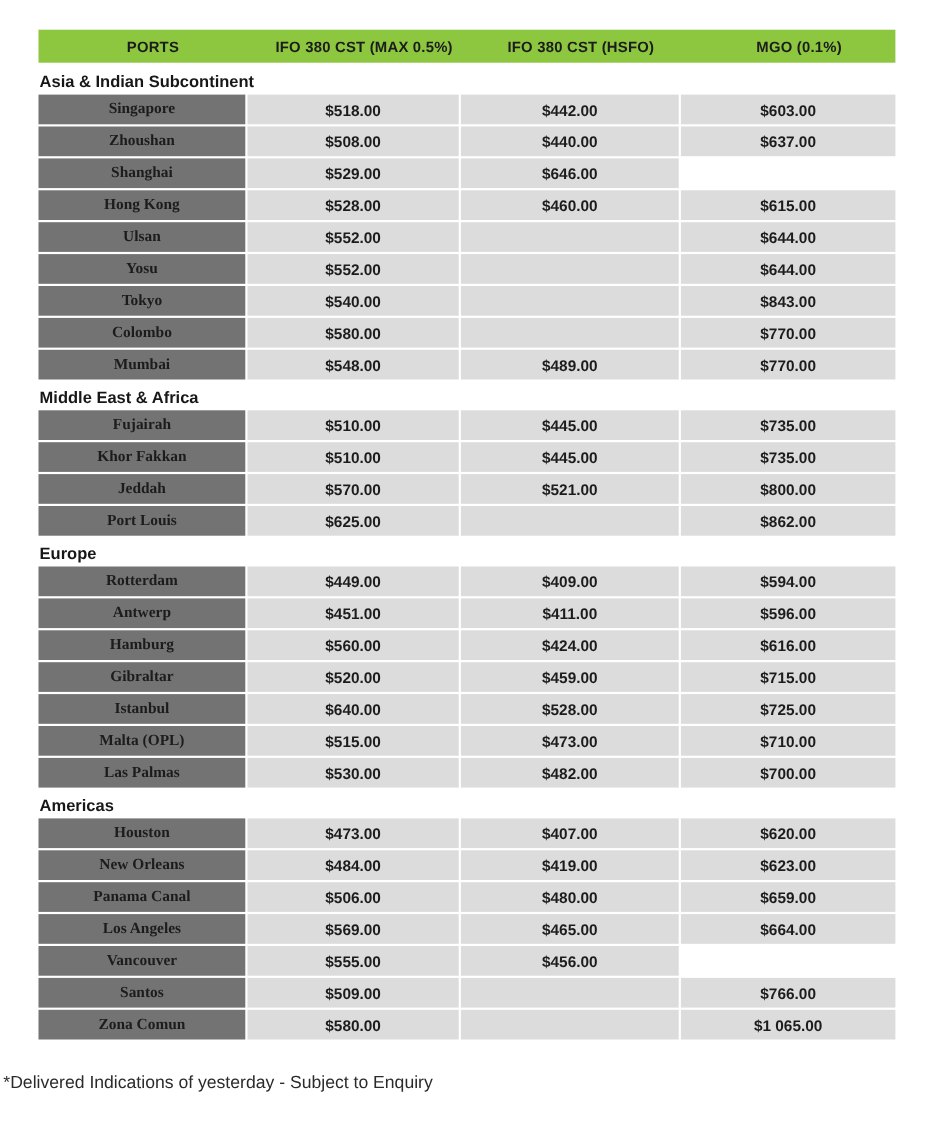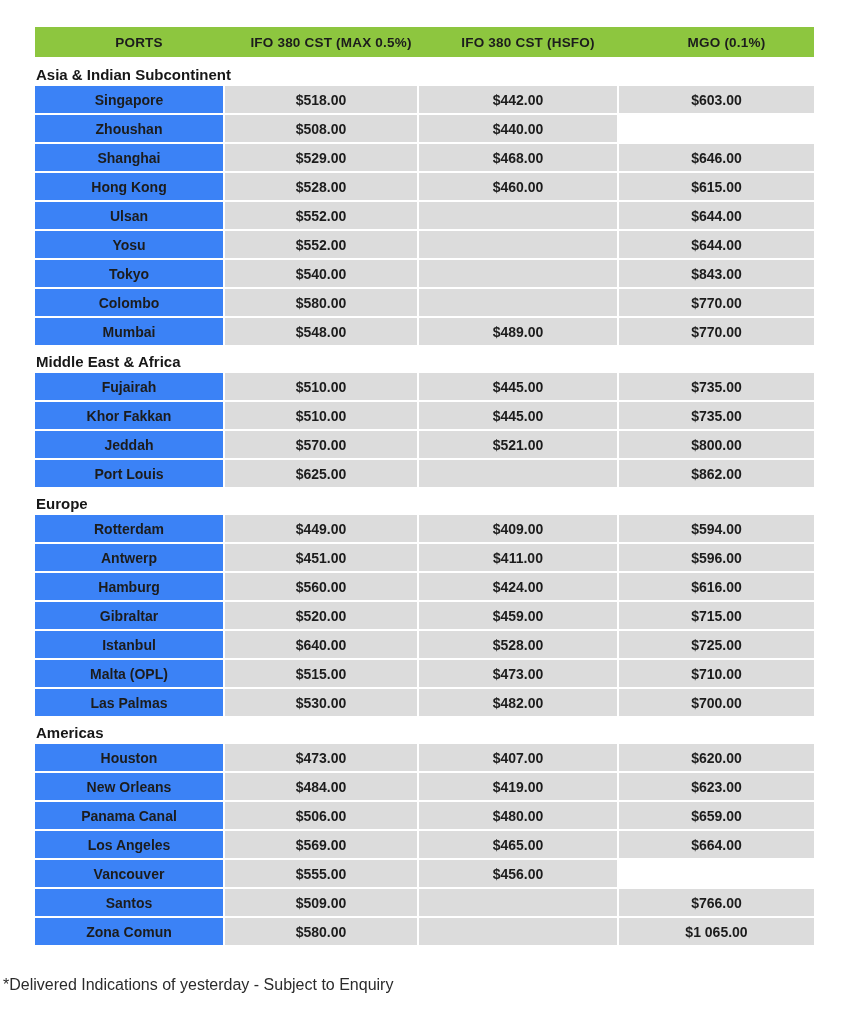--- a/index.html
+++ b/index.html
@@ -55,21 +55,21 @@
   }
   .cell {
     display: flex;
     align-items: center;
     justify-content: center;
     font-weight: bold;
     font-size: 14px;
     color: #1c1c1c;
     white-space: nowrap;
   }
-  .cell.port { background: #3b82f6; }
+  .cell.port { background: #737373; font-family: Liberation Serif, serif; }
   .cell.val  { background: #dcdcdc; }
   .footnote {
     position: absolute;
     left: 3px;
     top: 976px;
     font-size: 16px;
     font-weight: normal;
     color: #2b2b2b;
   }
 </style>
@@ -88,25 +88,25 @@
       <div class="grid row">
         <div class="cell port">Singapore</div>
         <div class="cell val">$518.00</div>
         <div class="cell val">$442.00</div>
         <div class="cell val">$603.00</div>
       </div>
       <div class="grid row">
         <div class="cell port">Zhoushan</div>
         <div class="cell val">$508.00</div>
         <div class="cell val">$440.00</div>
+        <div class="cell val">$637.00</div>
       </div>
       <div class="grid row">
         <div class="cell port">Shanghai</div>
         <div class="cell val">$529.00</div>
-        <div class="cell val">$468.00</div>
         <div class="cell val">$646.00</div>
       </div>
       <div class="grid row">
         <div class="cell port">Hong Kong</div>
         <div class="cell val">$528.00</div>
         <div class="cell val">$460.00</div>
         <div class="cell val">$615.00</div>
       </div>
       <div class="grid row">
         <div class="cell port">Ulsan</div>

